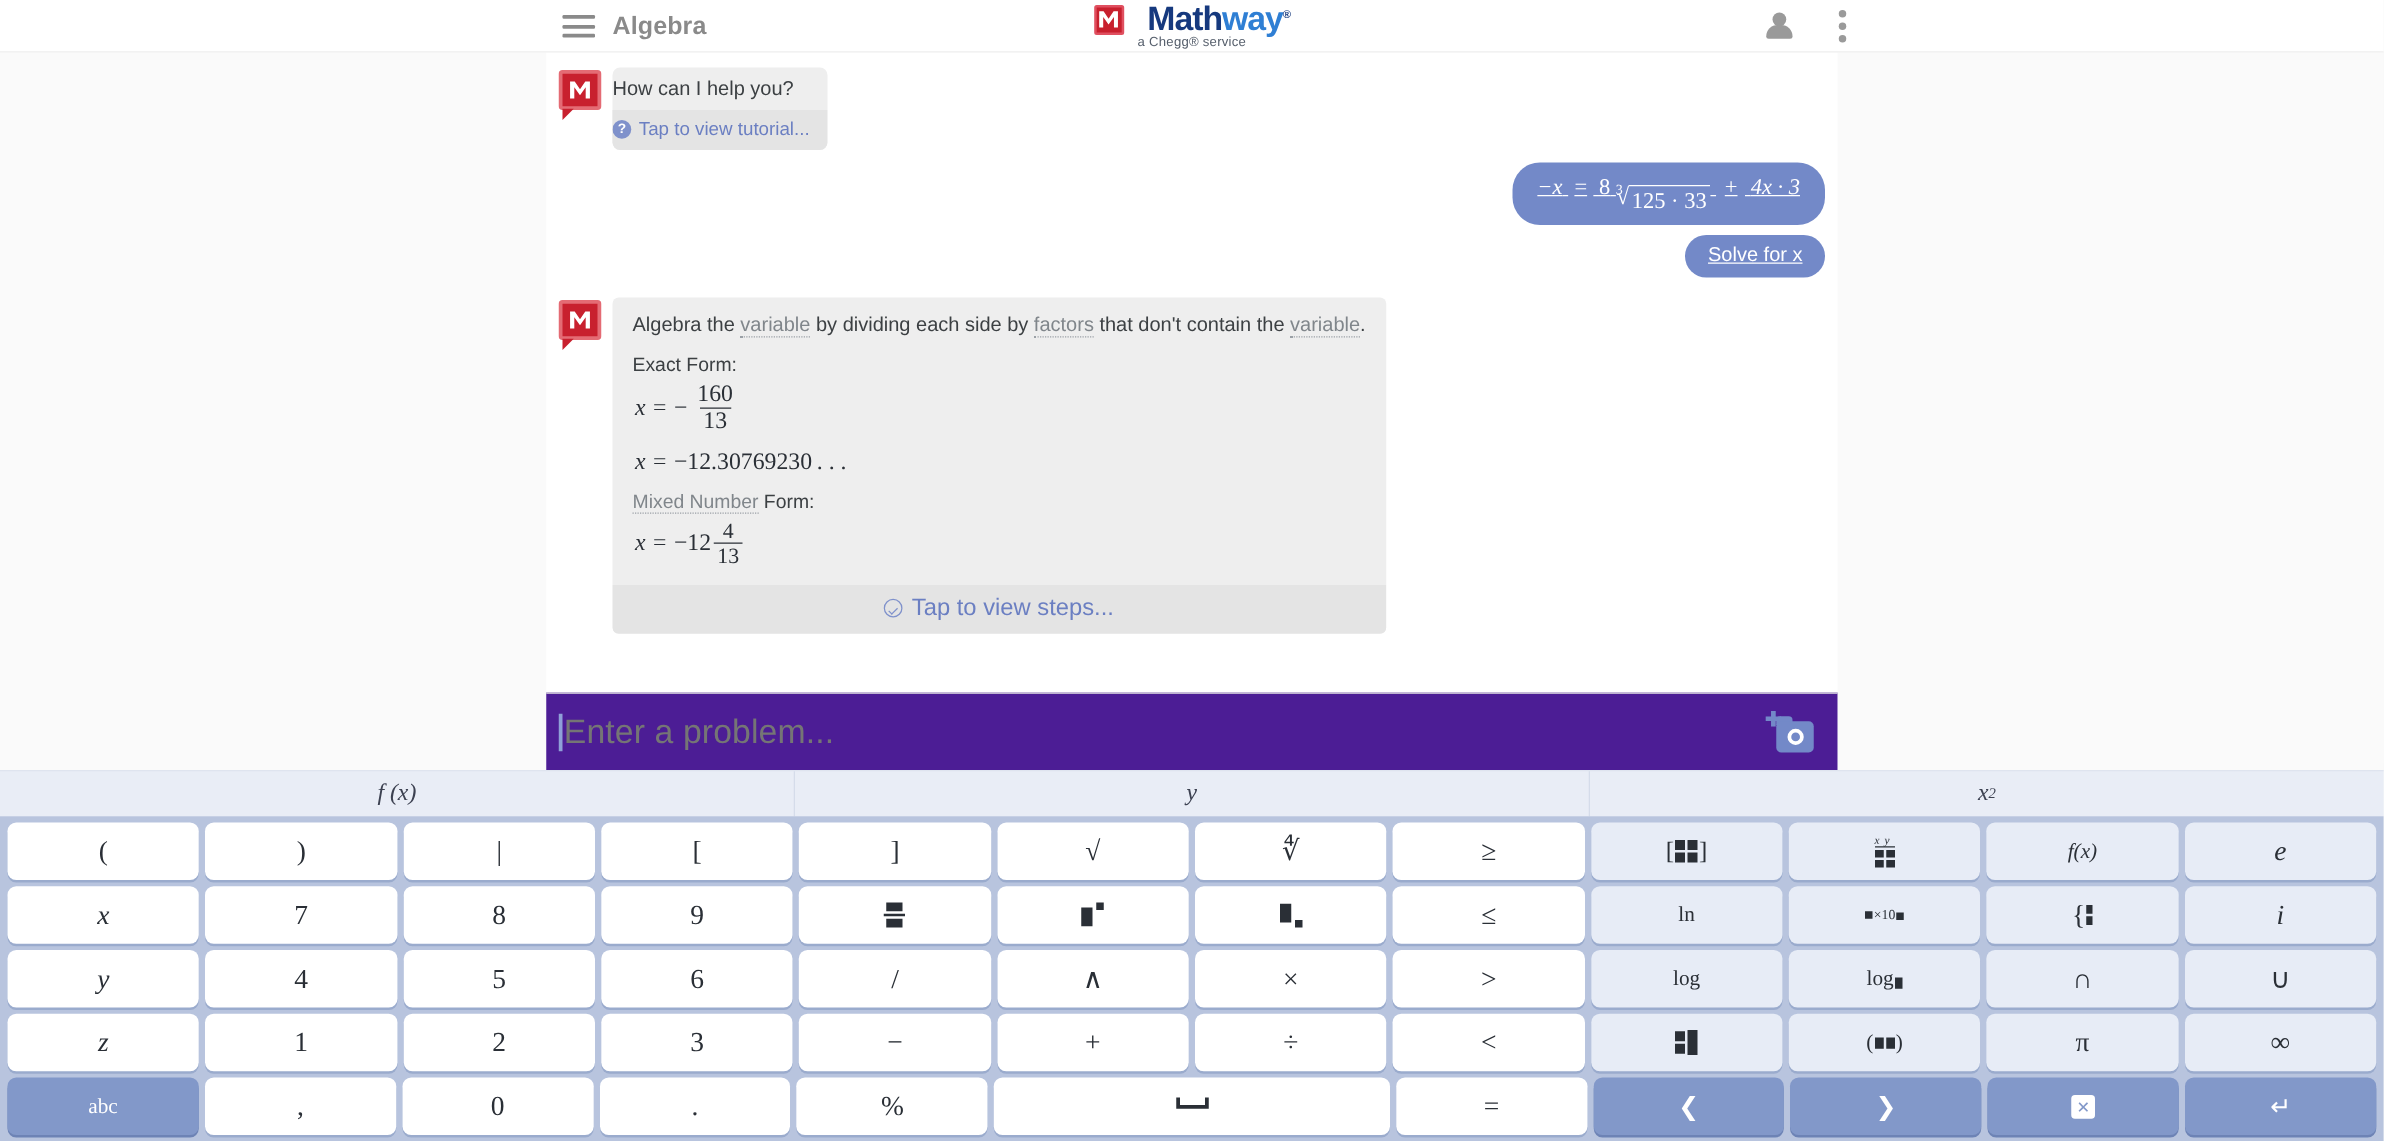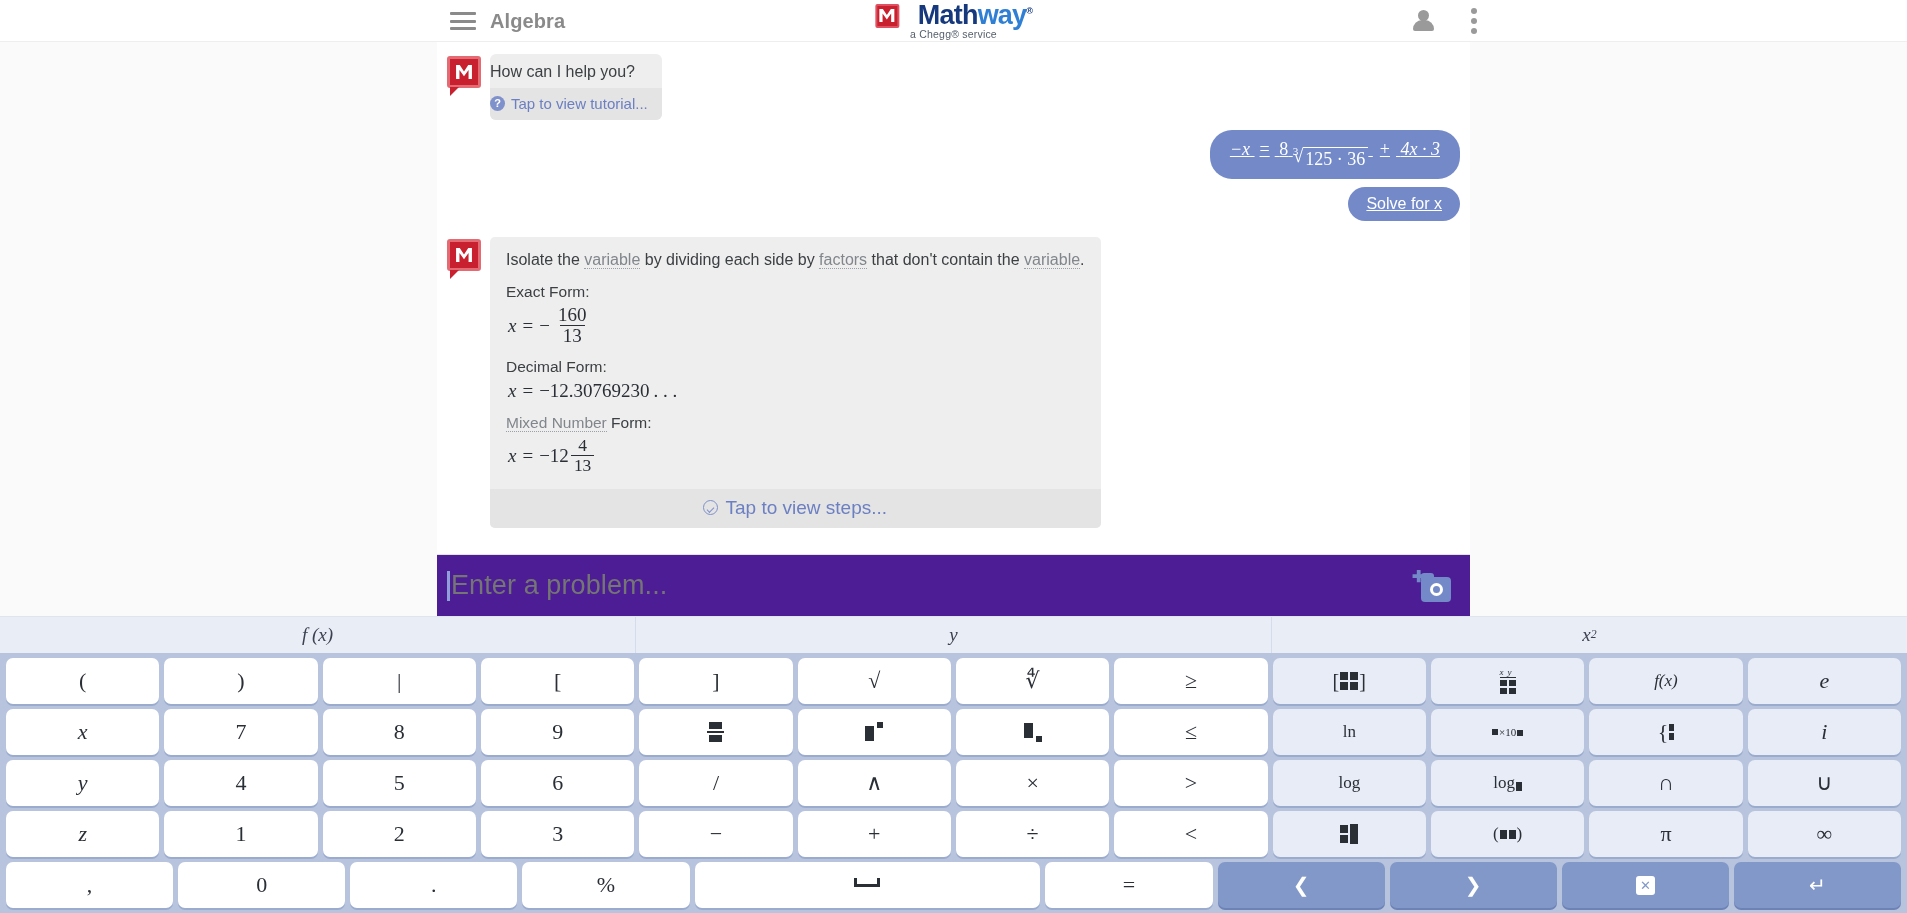--- a/index.html
+++ b/index.html
@@ -279,55 +279,54 @@
 
         <div class="msg-row right" style="margin-bottom:16px;">
           <div class="right-stack">
             <div class="bubble-right">
               <span class="mathx">−x</span>
               <span class="mtxt" style="margin:0 5px;">=</span>
               <span class="mtxt">8</span>
               <span class="radical">
                 <span class="idx mtxt">3</span>
                   <span class="sign">√</span>
-                  <span class="rad-body mtxt">125 · 36</span>
+                  <span class="rad-body mtxt">125 · 33</span>
               </span>
               <span class="mtxt" style="margin:0 6px 0 7px;">+</span>
               <span class="mathx">4x · 3</span>
             </div>
             <div class="bubble-right label-bubble"><span>Solve for x</span></div>
           </div>
         </div>
 
         <div class="msg-row">
           <div class="avatar">
             <div class="sq">
                 <svg width="18" height="16" viewBox="0 0 17 15">
                   <path d="M1 14 L1 1 L4.5 1 L8.5 7 L12.5 1 L16 1 L16 14 L12.8 14 L12.8 5.5 L8.5 11.5 L4.2 5.5 L4.2 14 Z" fill="#ffffff"></path>
                 </svg>
               </div>
             <div class="tail"></div>
           </div>
 
           <div class="answer-card">
             <div class="answer-body">
-              <div class="intro"><span>Isolate the </span><span class="dotted">variable</span><span> by dividing each side by </span><span class="dotted">factors</span><span> that don't contain the </span><span class="dotted">variable</span><span>.</span></div>
+              <div class="intro"><span>Algebra the </span><span class="dotted">variable</span><span> by dividing each side by </span><span class="dotted">factors</span><span> that don't contain the </span><span class="dotted">variable</span><span>.</span></div>
 
               <div class="form-label">Exact Form:</div>
               <div class="form-value">
                 <span class="mathx">x</span>
                 <span style="margin:0 6px;">=</span>
                 <span style="margin-right:3px;">−</span>
                 <span class="frac">
                   <span class="num">160</span>
                   <span class="den">13</span>
                 </span>
               </div>
 
-              <div class="form-label">Decimal Form:</div>
               <div class="form-value">
                 <span class="mathx">x</span>
                 <span style="margin:0 6px;">=</span>
                 <span>−12.30769230 . . .</span>
               </div>
 
               <div class="form-label"><span class="dotted">Mixed Number</span><span> Form:</span></div>
               <div class="form-value">
                 <span class="mathx">x</span>
                 <span style="margin:0 6px;">=</span>
@@ -567,20 +566,23 @@
           </span>
         </div>
         <div class="key fn">
           <span>π</span>
         </div>
         <div class="key fn">
           <span>∞</span>
         </div>
       </div>
       <div class="kp-row">
+        <div class="key accent small">
+          <span>abc</span>
+        </div>
         <div class="key">
           <span>,</span>
         </div>
         <div class="key">
           <span>0</span>
         </div>
         <div class="key">
           <span>.</span>
         </div>
         <div class="key">

